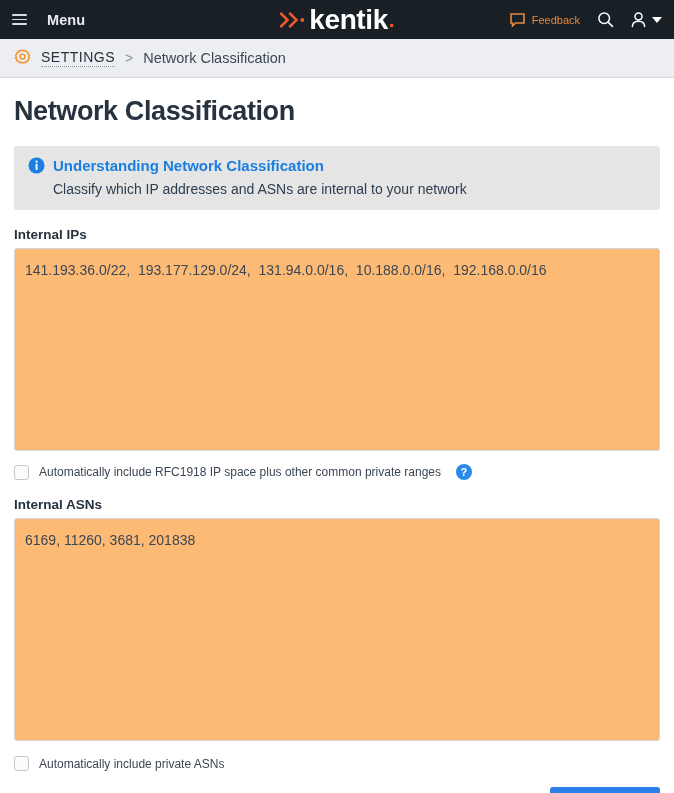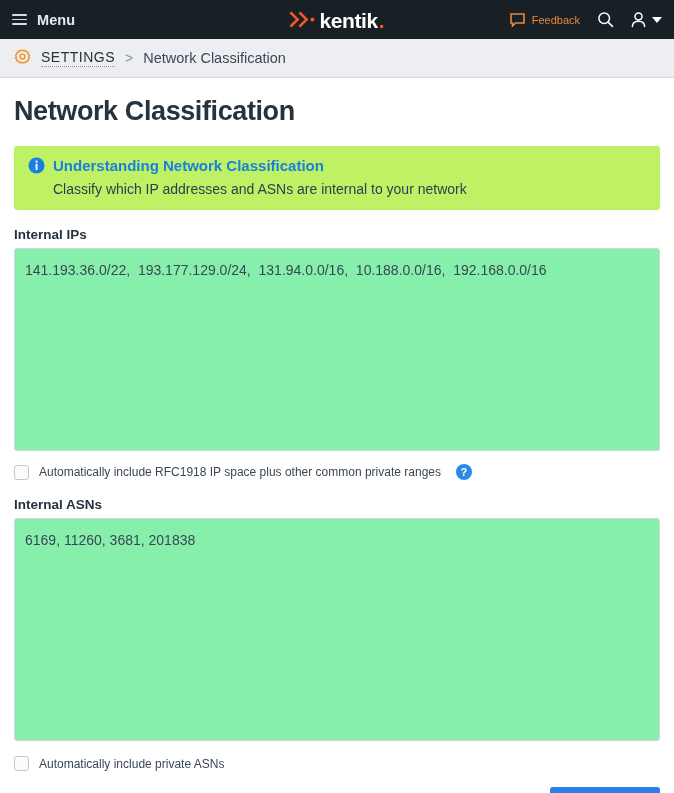--- a/index.html
+++ b/index.html
@@ -18,21 +18,21 @@
     height: 39px;
     background: #182026;
     display: flex;
     align-items: center;
     padding: 0 12px;
     position: relative;
   }
   .menu-group {
     display: flex;
     align-items: center;
-    gap: 10px;
+    gap: 20px;
     cursor: pointer;
   }
   .hamburger {
     display: flex;
     flex-direction: column;
     justify-content: center;
     gap: 3px;
     width: 15px;
   }
   .hamburger span {
@@ -54,21 +54,21 @@
     top: 50%;
     transform: translate(-50%, -50%);
     display: flex;
     align-items: center;
     gap: 4px;
     cursor: pointer;
   }
   .brand-chevrons { display: block; }
   .brand-text {
     color: #ffffff;
-    font-size: 21px;
+    font-size: 28px;
     font-weight: bold;
     letter-spacing: -.4px;
     line-height: 1;
   }
   .brand-dot {
     color: #f05a28;
     font-size: 21px;
     font-weight: bold;
     line-height: 1;
     margin-left: -3px;
@@ -138,21 +138,21 @@
   .page-title {
     font-size: 27px;
     font-weight: bold;
     color: #26323d;
     letter-spacing: -.4px;
     margin: 0 0 19px 0;
   }
 
   
   .callout {
-    background: #bef264;
+    background: #e5e5e5;
     border-radius: 3px;
     padding: 11px 14px 13px 14px;
     margin-bottom: 17px;
   }
   .callout-head {
     display: flex;
     align-items: center;
     gap: 8px;
   }
   .callout-title {
@@ -171,21 +171,21 @@
   .field-label {
     font-size: 13.5px;
     font-weight: bold;
     color: #26323d;
     margin-bottom: 6px;
   }
   .textarea-box {
     width: 646px;
     border: 1px solid #d2d6db;
     border-radius: 3px;
-    background: #86efac;
+    background: #fdba74;
     font-family: "Liberation Sans", sans-serif;
     font-size: 14px;
     color: #3b4754;
     padding: 11px 10px;
     resize: none;
     outline: none;
     display: block;
     line-height: 1.45;
   }
   .ta-ips { height: 203px; }

